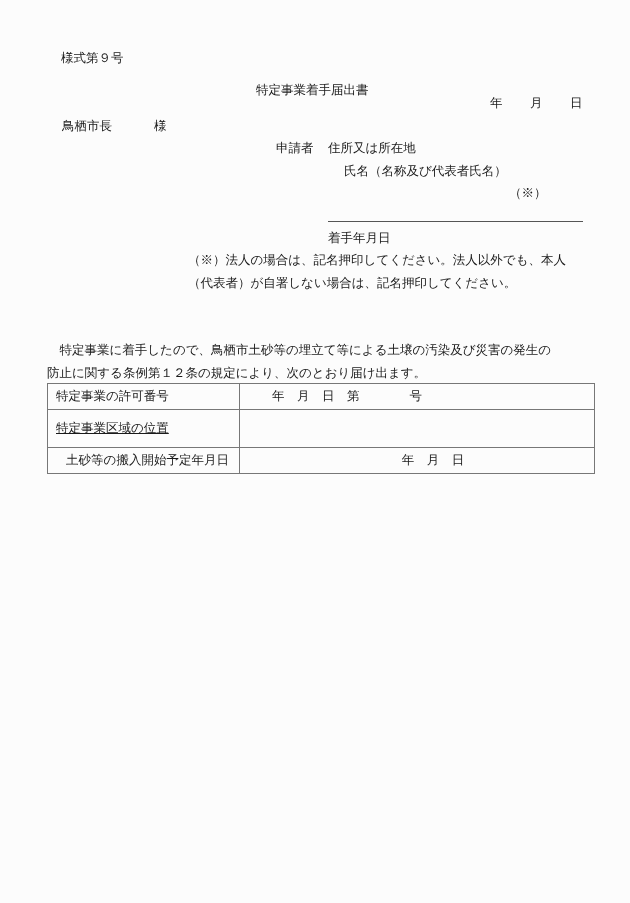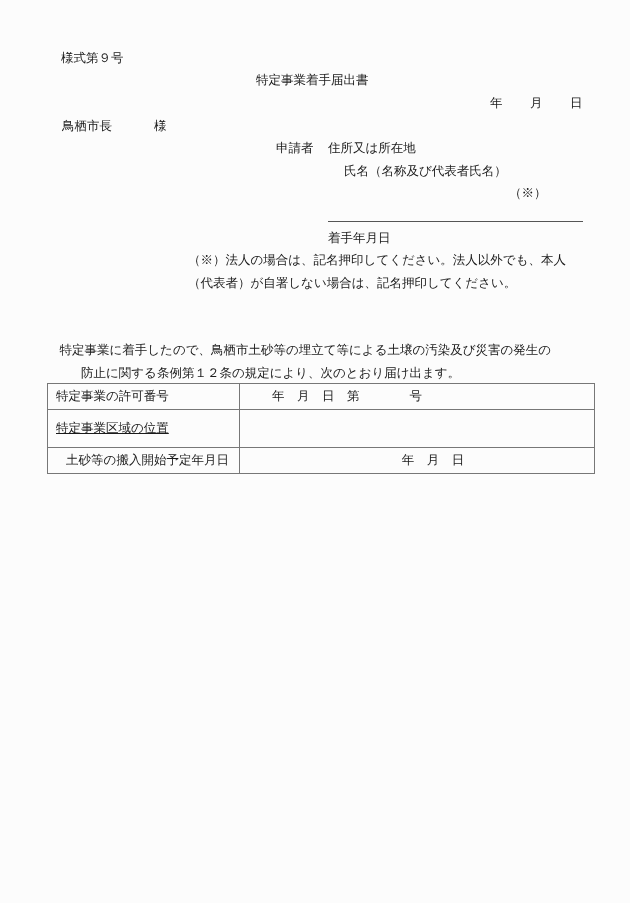--- a/index.html
+++ b/index.html
@@ -12,40 +12,40 @@
       height: 903px;
       position: relative;
       overflow: hidden;
       font-family: "DejaVu Serif", "Liberation Serif", serif;
       color: #1a1a1a;
       font-size: 12.5px;
     }
     .abs { position: absolute; white-space: nowrap; line-height: 1; }
 
     #form-number { left: 61px; top: 52px; }
-    #doc-title { left: 256px; top: 74px; text-align: right; }
+    #doc-title { left: 256px; top: 84px; text-align: right; }
     #date-year { left: 490px; top: 97px; }
     #date-month { left: 530px; top: 97px; }
     #date-day { left: 570px; top: 97px; }
     #addressee-name { left: 62px; top: 120px; }
     #addressee-suffix { left: 154px; top: 120px; }
     #applicant-label { left: 276px; top: 142px; }
     #applicant-address { left: 328px; top: 142px; }
     #applicant-name { left: 328px; top: 165px; margin-left: 16px; }
     #signature-mark { left: 509px; top: 187px; }
     #signature-line {
       position: absolute; left: 328px; top: 221px; width: 255px;
       height: 0; border-top: 1px solid #555;
     }
     #phone-label { left: 328px; top: 232px; }
     #note-line-1 { left: 188px; top: 254px; }
     #note-line-2 { left: 188px; top: 277px; text-align: right; }
 
     #body-line-1 { left: 47px; top: 344px; }
-    #body-line-2 { left: 47px; top: 367px; margin-left: 34px; }
+    #body-line-2 { left: 47px; top: 367px; }
 
     #form-table {
       position: absolute;
       left: 47px;
       top: 383px;
       width: 547px;
       border-collapse: collapse;
       border: 1px solid #777;
       table-layout: fixed;
     }

